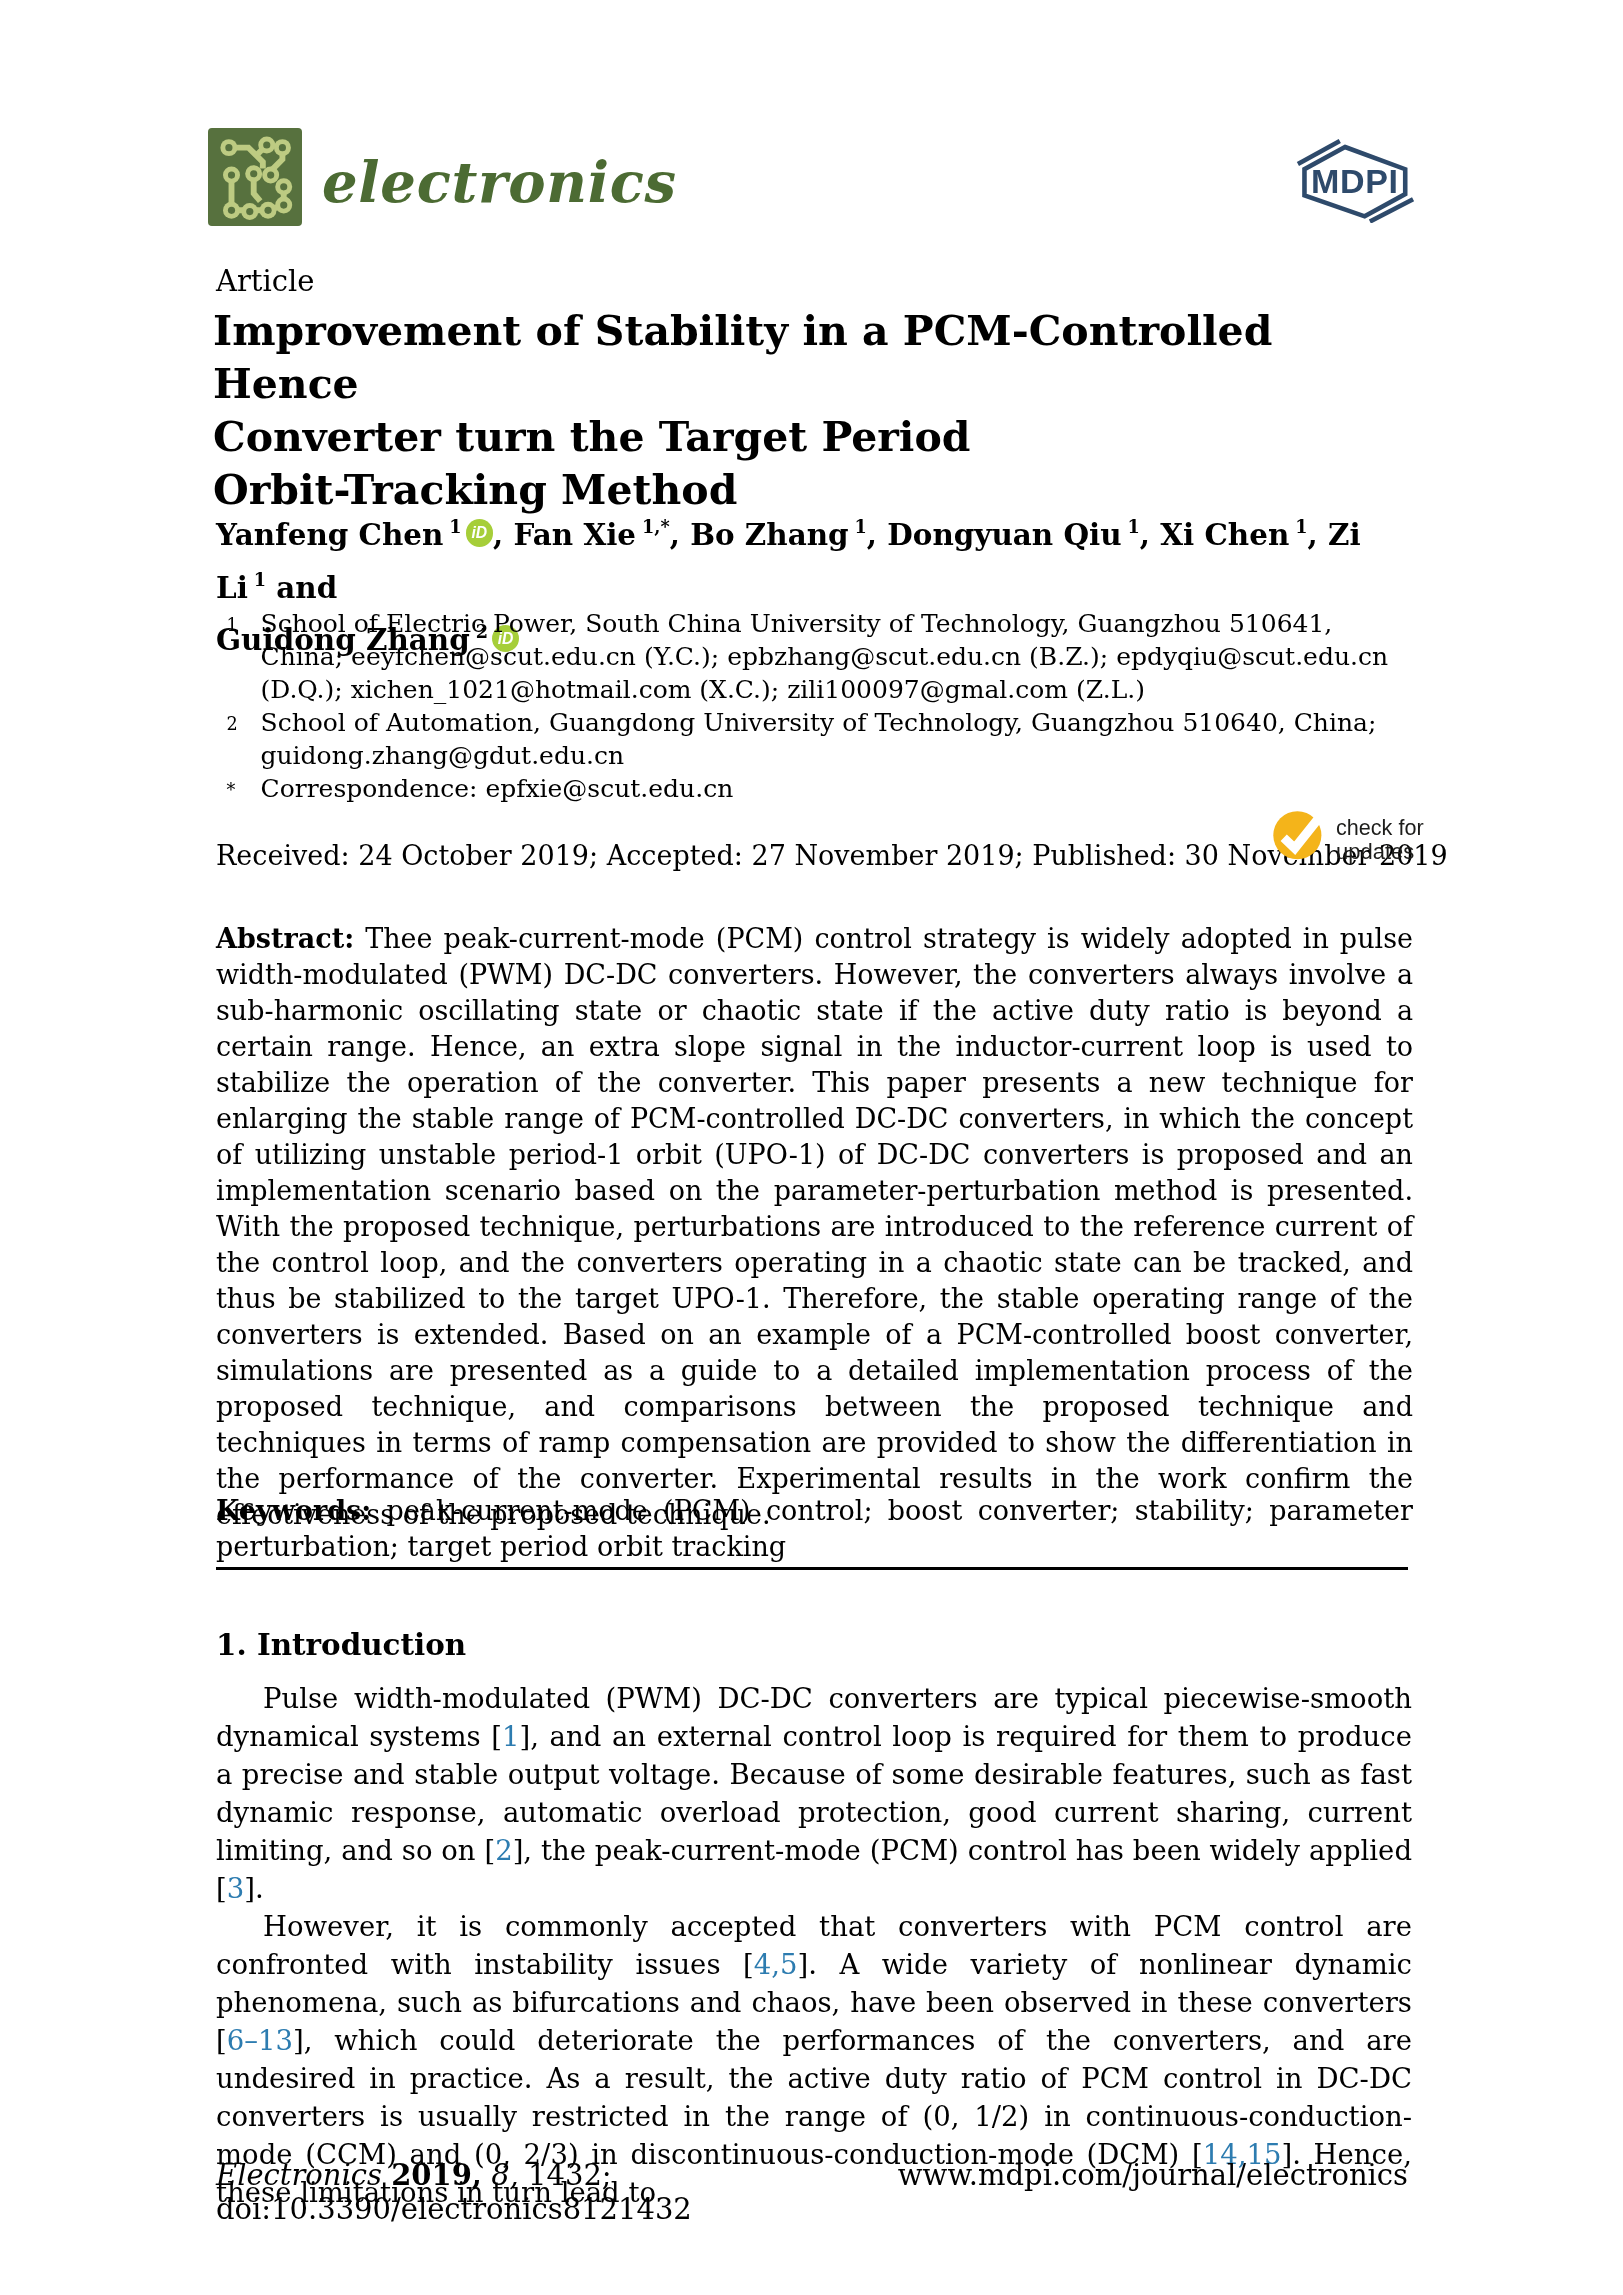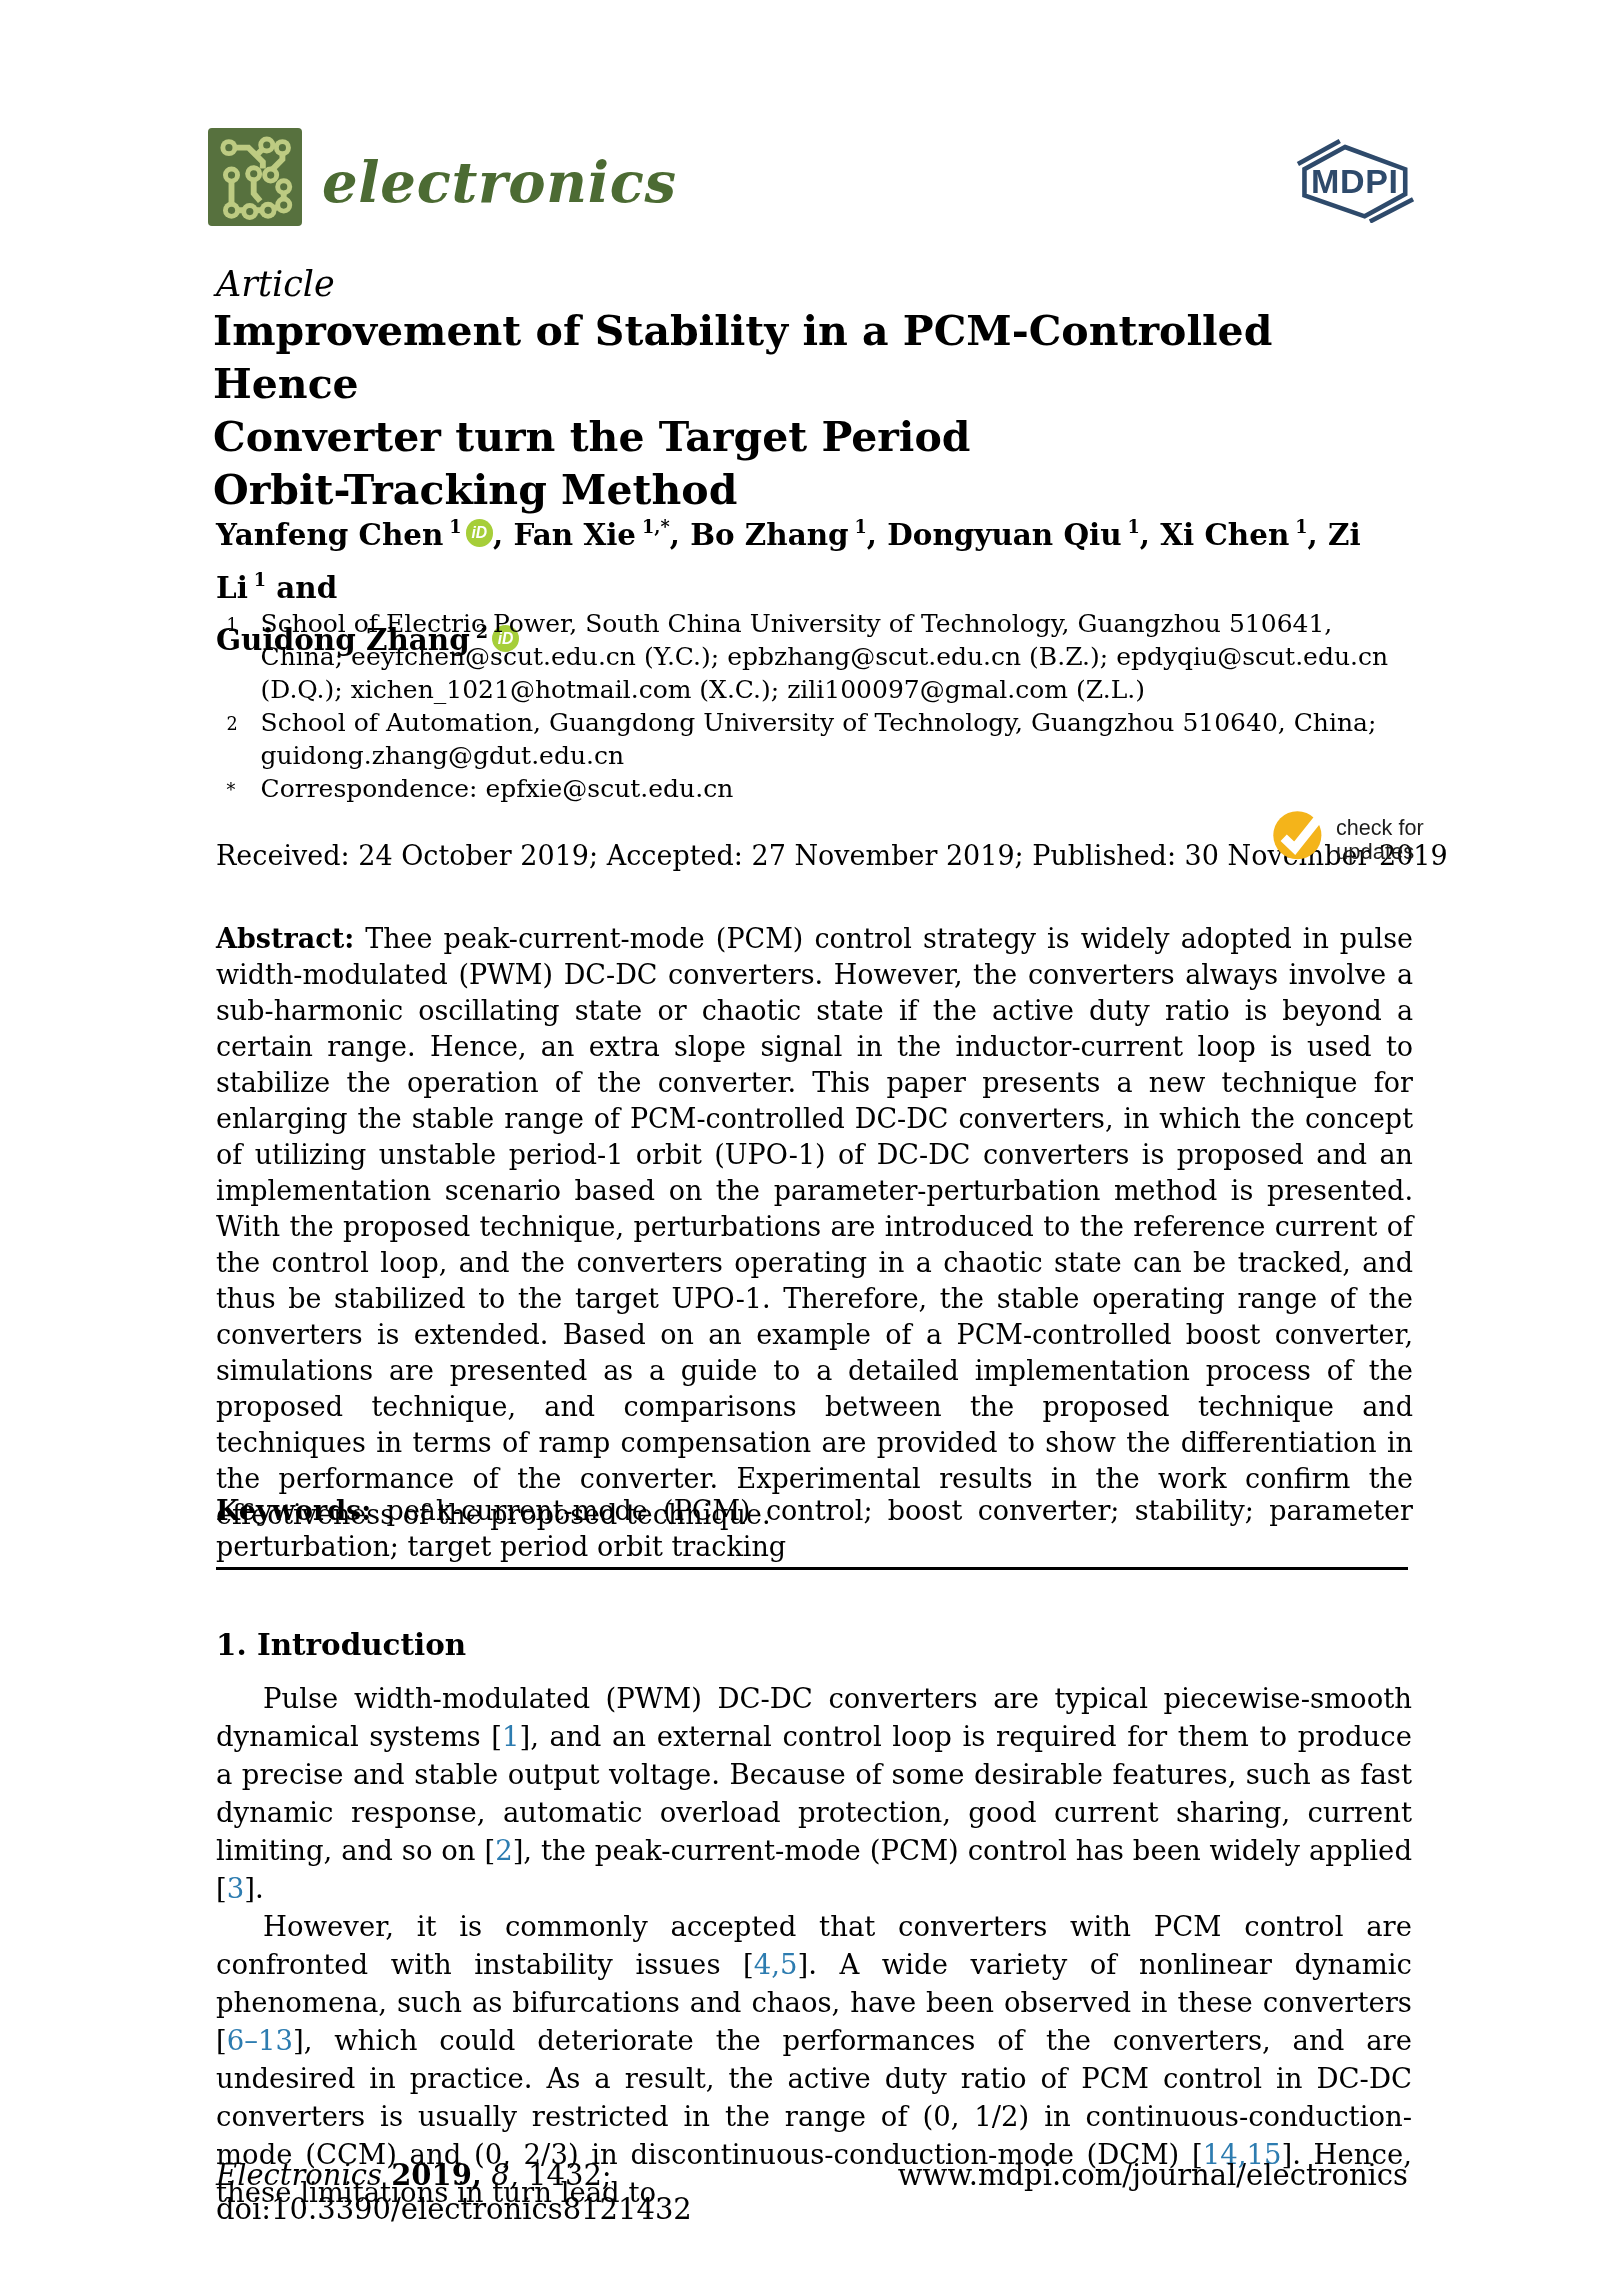--- a/index.html
+++ b/index.html
@@ -23,21 +23,21 @@
   .abs{position:absolute;}
 
   
   .journal-name{
     font-style:italic;font-weight:bold;
     font-size:56px;color:var(--journal_green);
     letter-spacing:0.7px;
   }
 
   
-  .article-label{font-style:italic;font-size:35px;}
+  .article-label{font-size:29px;}
   .title{font-weight:bold;font-size:41px;line-height:53px;}
   .authors{font-weight:bold;font-size:29.4px;line-height:46px;width:1204px;}
   .authors sup{font-size:17.7px;position:relative;top:-1.3px;margin-left:5.9px;font-weight:bold;}
   .orcid{
     display:inline-block;width:27.5px;height:27.5px;border-radius:50%;
     background:var(--orcid_green);color:#fff;
     font-family:"Liberation Sans",sans-serif;font-size:15.7px;font-weight:bold;
     text-align:center;line-height:27.5px;vertical-align:6.5px;margin-left:3.9px;
     font-style:italic;
   }

